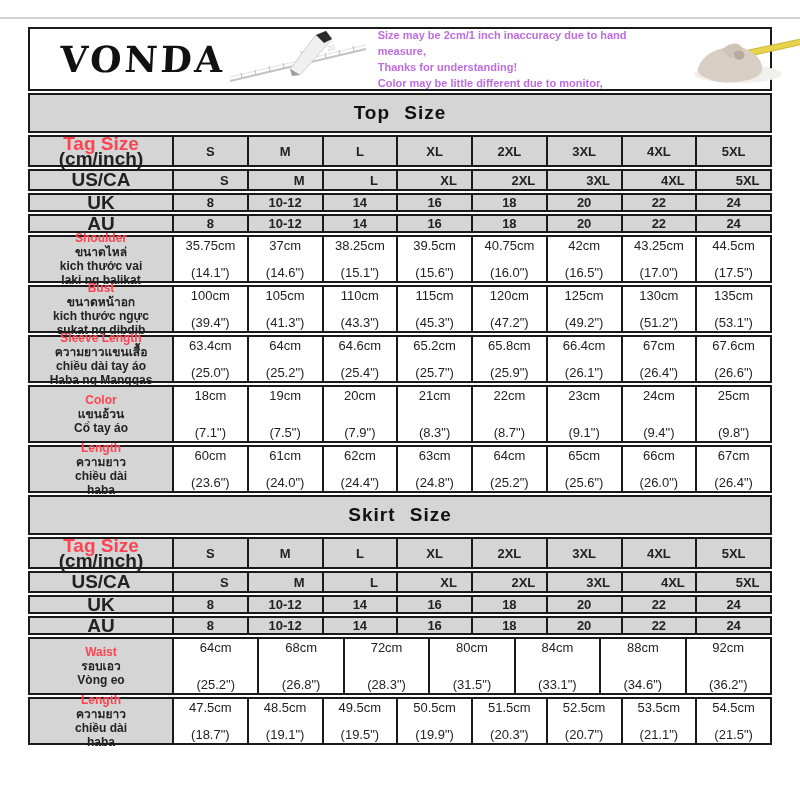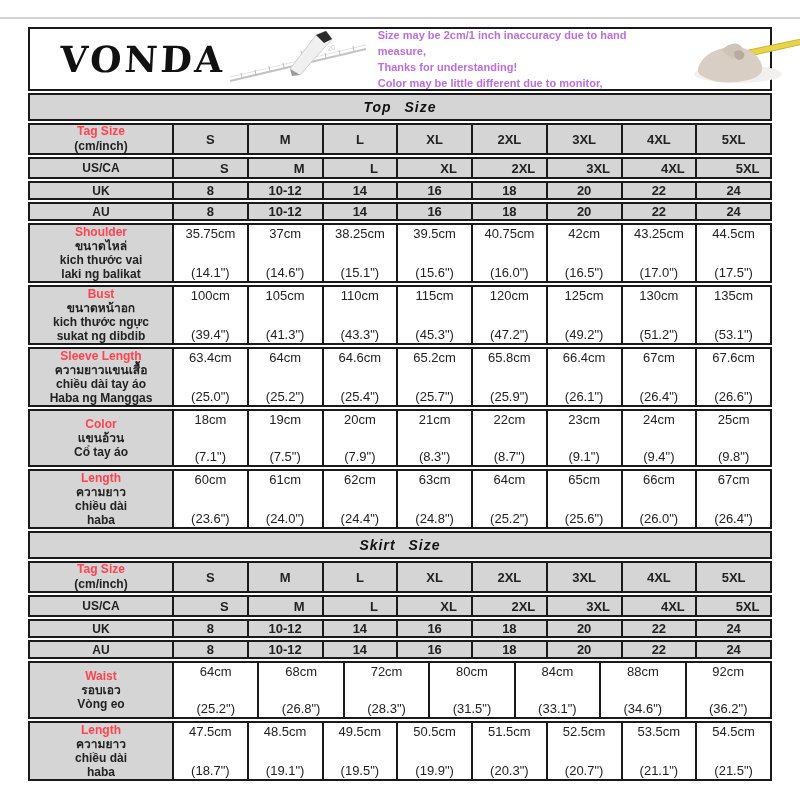--- a/index.html
+++ b/index.html
@@ -17,41 +17,41 @@
     background:#fff;box-sizing:border-box;
   }
   .logo-row{height:64px;align-items:center;}
   .brand{
     font-family:"DejaVu Serif",serif;font-weight:bold;font-size:36px;color:#111;
     letter-spacing:3px;margin-left:30px;transform:skewX(-3deg);flex:none;
   }
   .pencil-wrap{flex:none;margin-left:2px;}
   .notice{flex:none;margin-left:10px;color:var(--purple);font-size:11px;font-weight:bold;line-height:16px;width:300px;}
   .hand-wrap{flex:none;margin-left:auto;margin-right:2px;}
-  .title-row{height:28px;background:var(--gray);align-items:center;justify-content:center;
-    font-weight:bold;font-size:14px;color:#111;letter-spacing:1px;word-spacing:8px;font-style:italic;}
+  .title-row{height:40px;background:var(--gray);align-items:center;justify-content:center;
+    font-weight:bold;font-size:19px;color:#111;letter-spacing:1px;word-spacing:8px;}
   .header-row{background:var(--gray);}
   .r-tag{height:32px;}
   .r-usca{height:22px;gap:28px;}
   .r-uk,.r-au{height:19px;}
   .measure-row{height:58px;}
-  .measure-row.tall{height:60px;}
+  .measure-row.tall{height:48px;}
   .cell{
     display:flex;flex-direction:column;justify-content:center;align-items:center;
     box-sizing:border-box;min-width:0;
   }
   .label-cell{width:144px;flex:none;border-right:2px solid var(--line);background:var(--gray);
     font-weight:bold;font-size:12px;line-height:14px;text-align:center;}
   .data-cell{flex:1 1 0;border-right:2px solid var(--line);text-align:center;}
   .data-cell:last-child{border-right:none;}
   .header-row .data-cell{font-weight:bold;font-size:13px;color:#222;}
   .measure-row .data-cell{font-size:13px;line-height:17px;color:#222;background:#fff;justify-content:space-between;}
   .lab-line{color:#222;}
   .lab-line.red{color:var(--red);}
-  .header-row .label-cell{font-size:12px;}
+  .header-row .label-cell{font-size:19px;}
   .r-tag .lab-line{line-height:15px;}
 </style>
 </head>
 <body>
 
 <div class="topline"></div>
 
 <div class="sheet">
   <div class="row logo-row">
     <div class="brand">VONDA</div>

